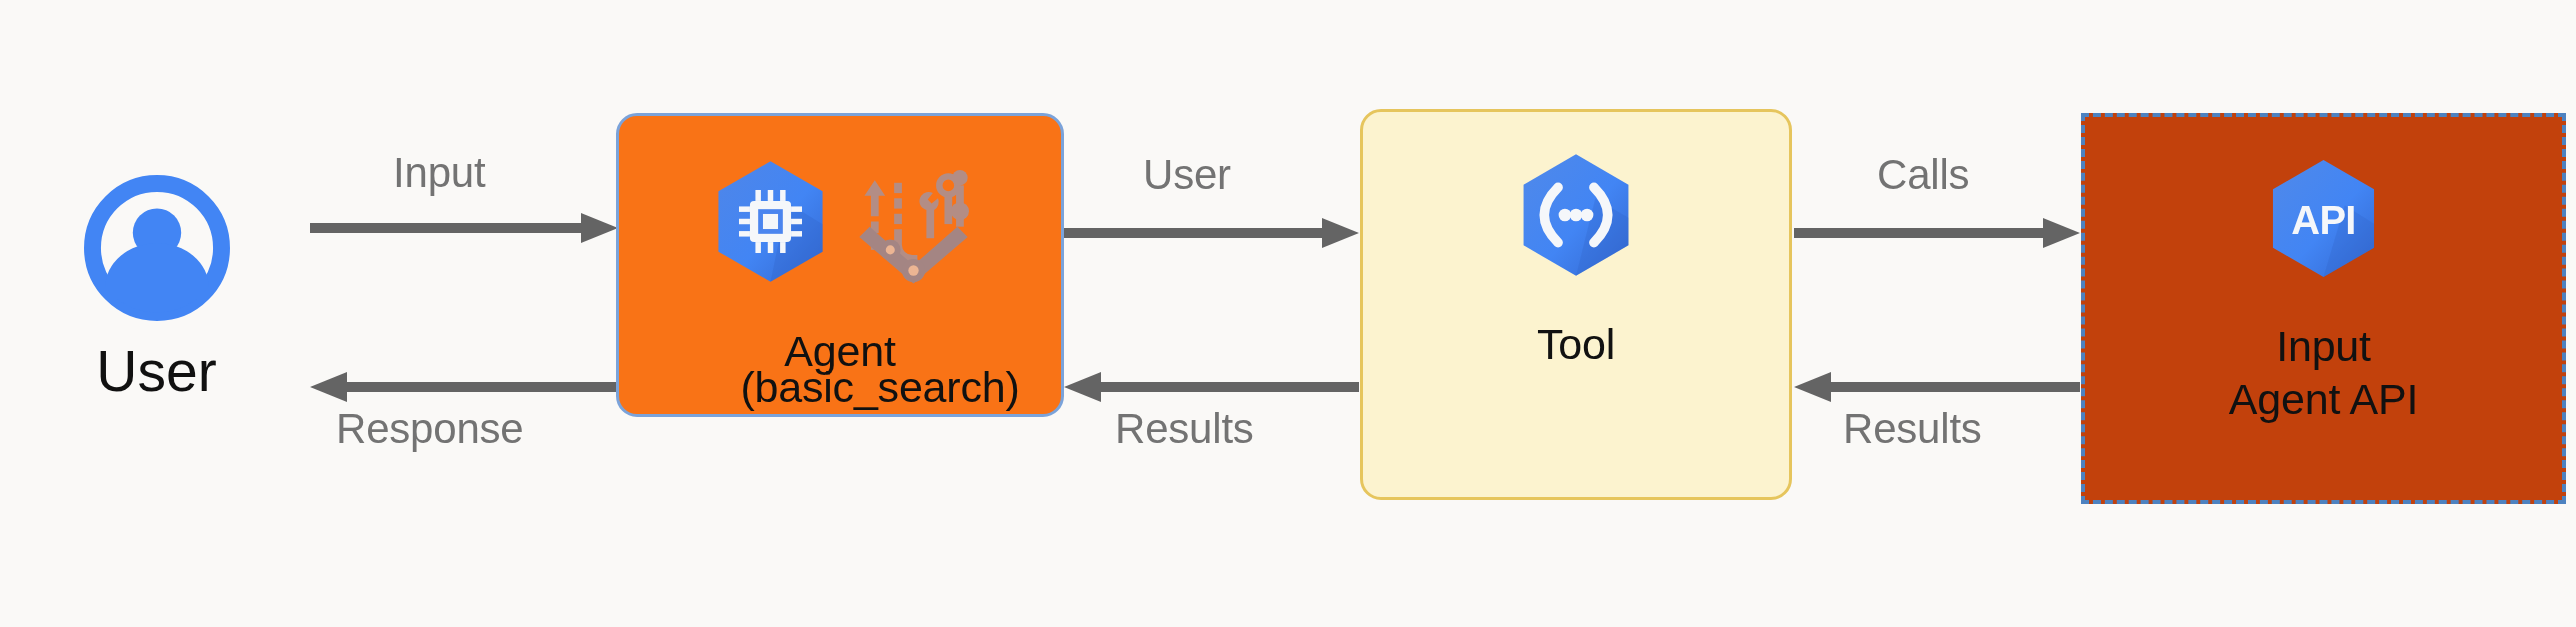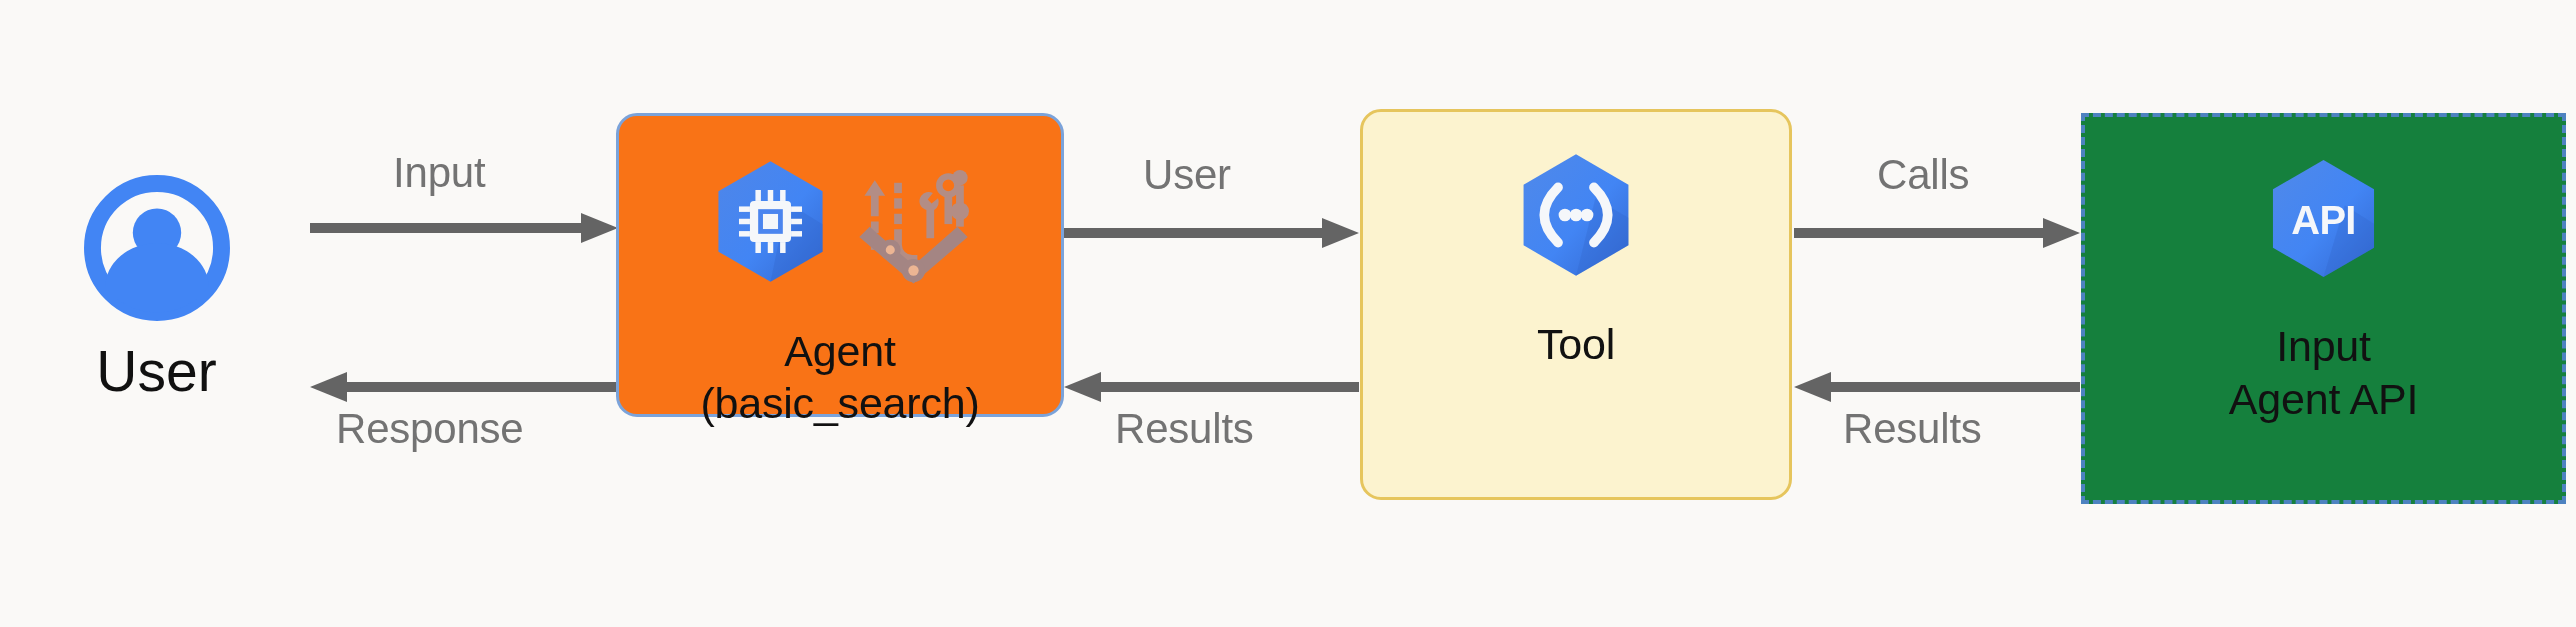--- a/index.html
+++ b/index.html
@@ -82,21 +82,21 @@
     height: 391px;
     background: #fcf3cf;
     border: 3.2px solid #e6c55d;
     border-radius: 21px;
   }
   #api-box {
     left: 2081px;
     top: 113px;
     width: 485px;
     height: 391px;
-    background: #15803d;
+    background: #c2410c;
     border: 4px dashed #4d82c0;
     border-radius: 0px;
   }
 
   
   .icon-row {
     position: absolute;
     top: 37px;
     left: 0;
     width: 100%;
@@ -226,21 +226,21 @@
             <path d="M8 62 L16 54 L50 84 L84 54 L92 62 L50 98 Z"></path>
             <circle cx="50" cy="88" r="9" fill="#5f95dd"></circle>
             <circle cx="50" cy="88" r="4" fill="#e2ebfa"></circle>
             <circle cx="32" cy="72" r="8"></circle>
             <circle cx="32" cy="72" r="3.5" fill="#e2ebfa"></circle>
           </g>
         </svg>
       </span>
     </div>
     <div class="node-title" style="top:211px;">Agent</div>
-    <div class="node-title" style="top:263px;">(basic_search)</div>
+    <div class="node-title" style="top:247px;margin-left:40px;">(basic_search)</div>
   </div>
 
   <div class="edge right" style="left:1064px; top:228px; width:295px;">
     <div class="line"></div>
     <div class="head"></div>
   </div>
   <div class="lbl" style="left:1143px; top:151px;">User</div>
 
   <div class="edge left" style="left:1064px; top:382px; width:295px;">
     <div class="line"></div>

